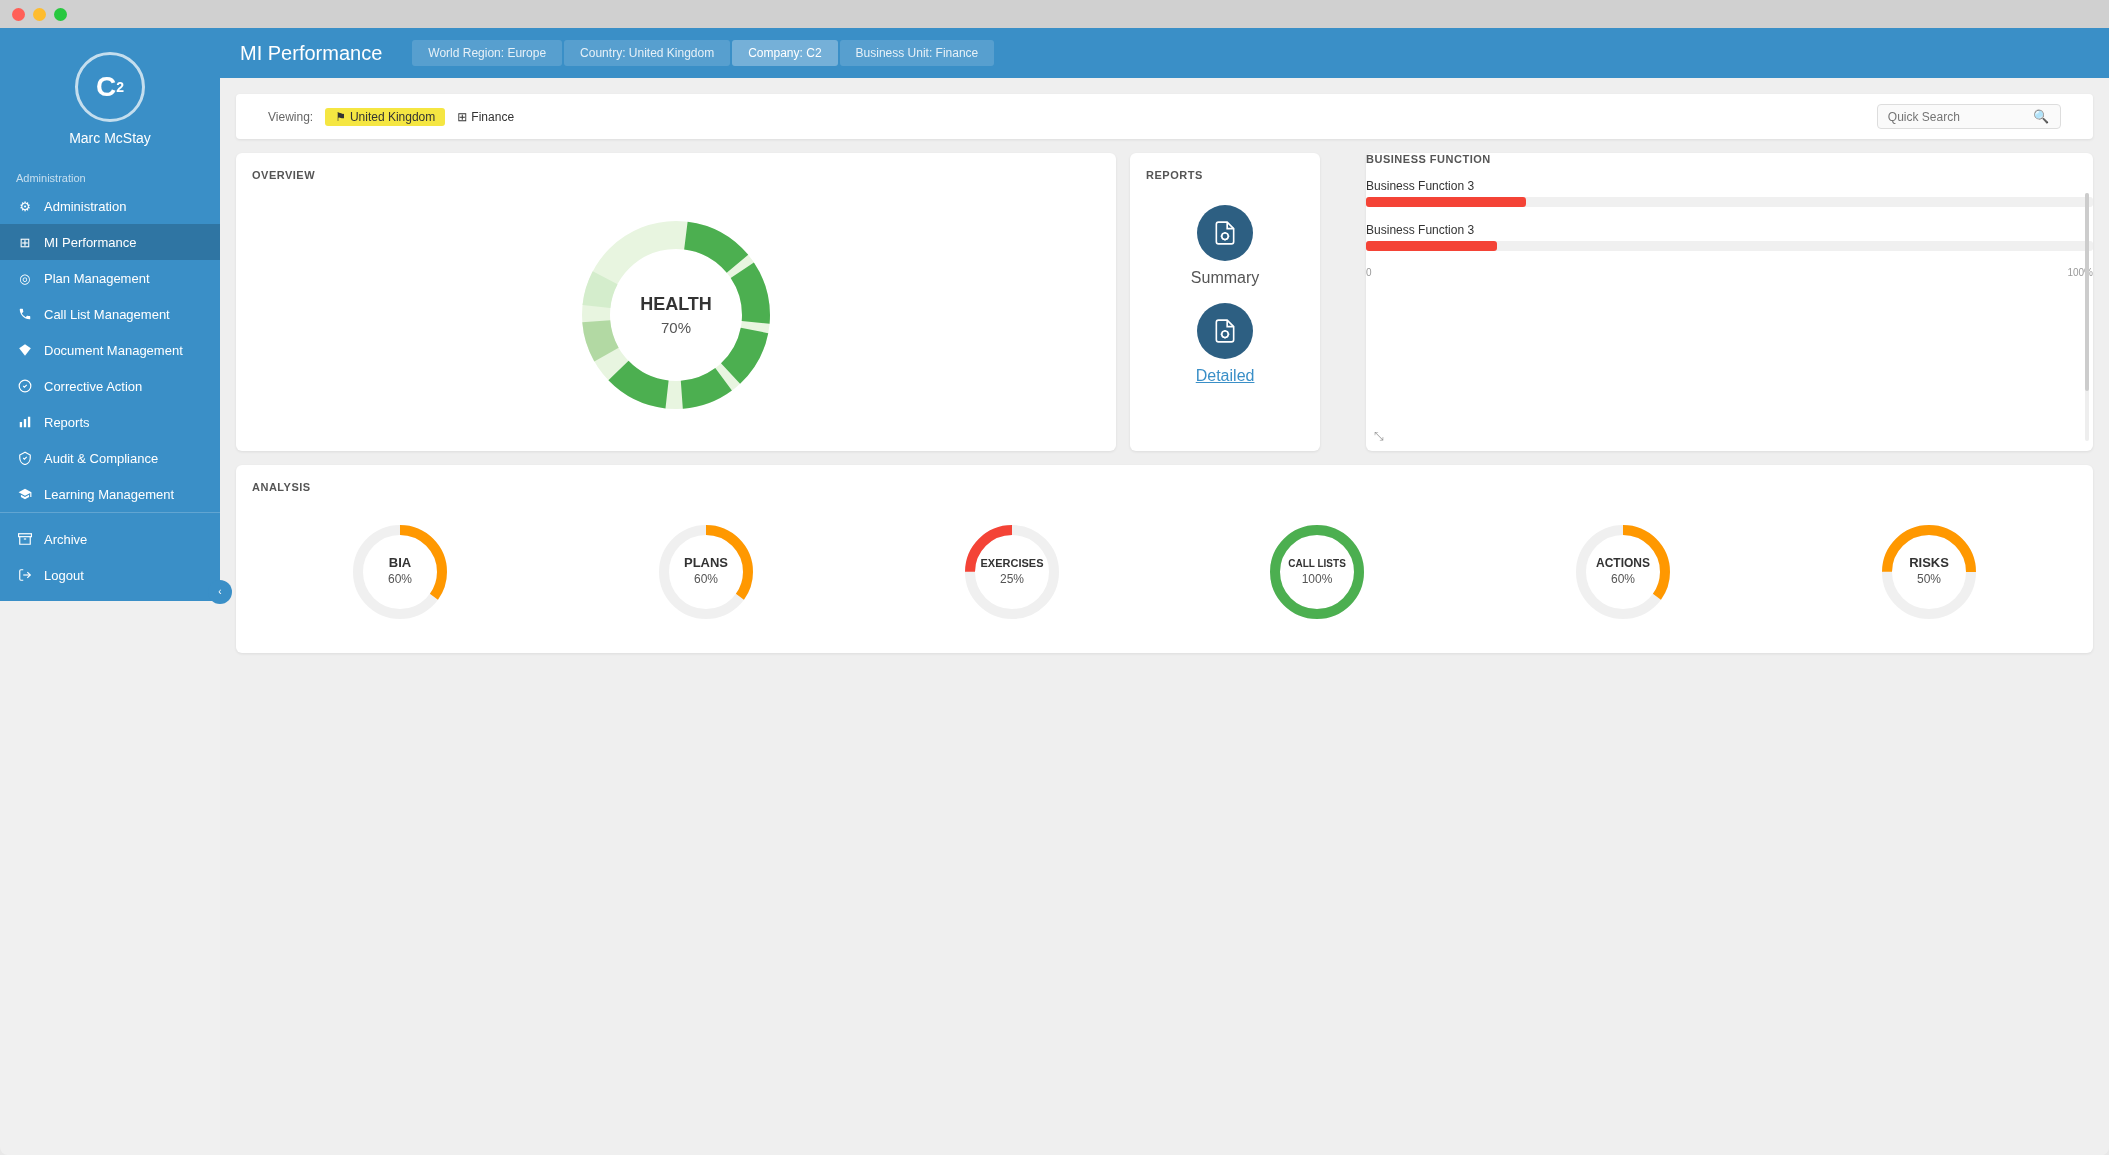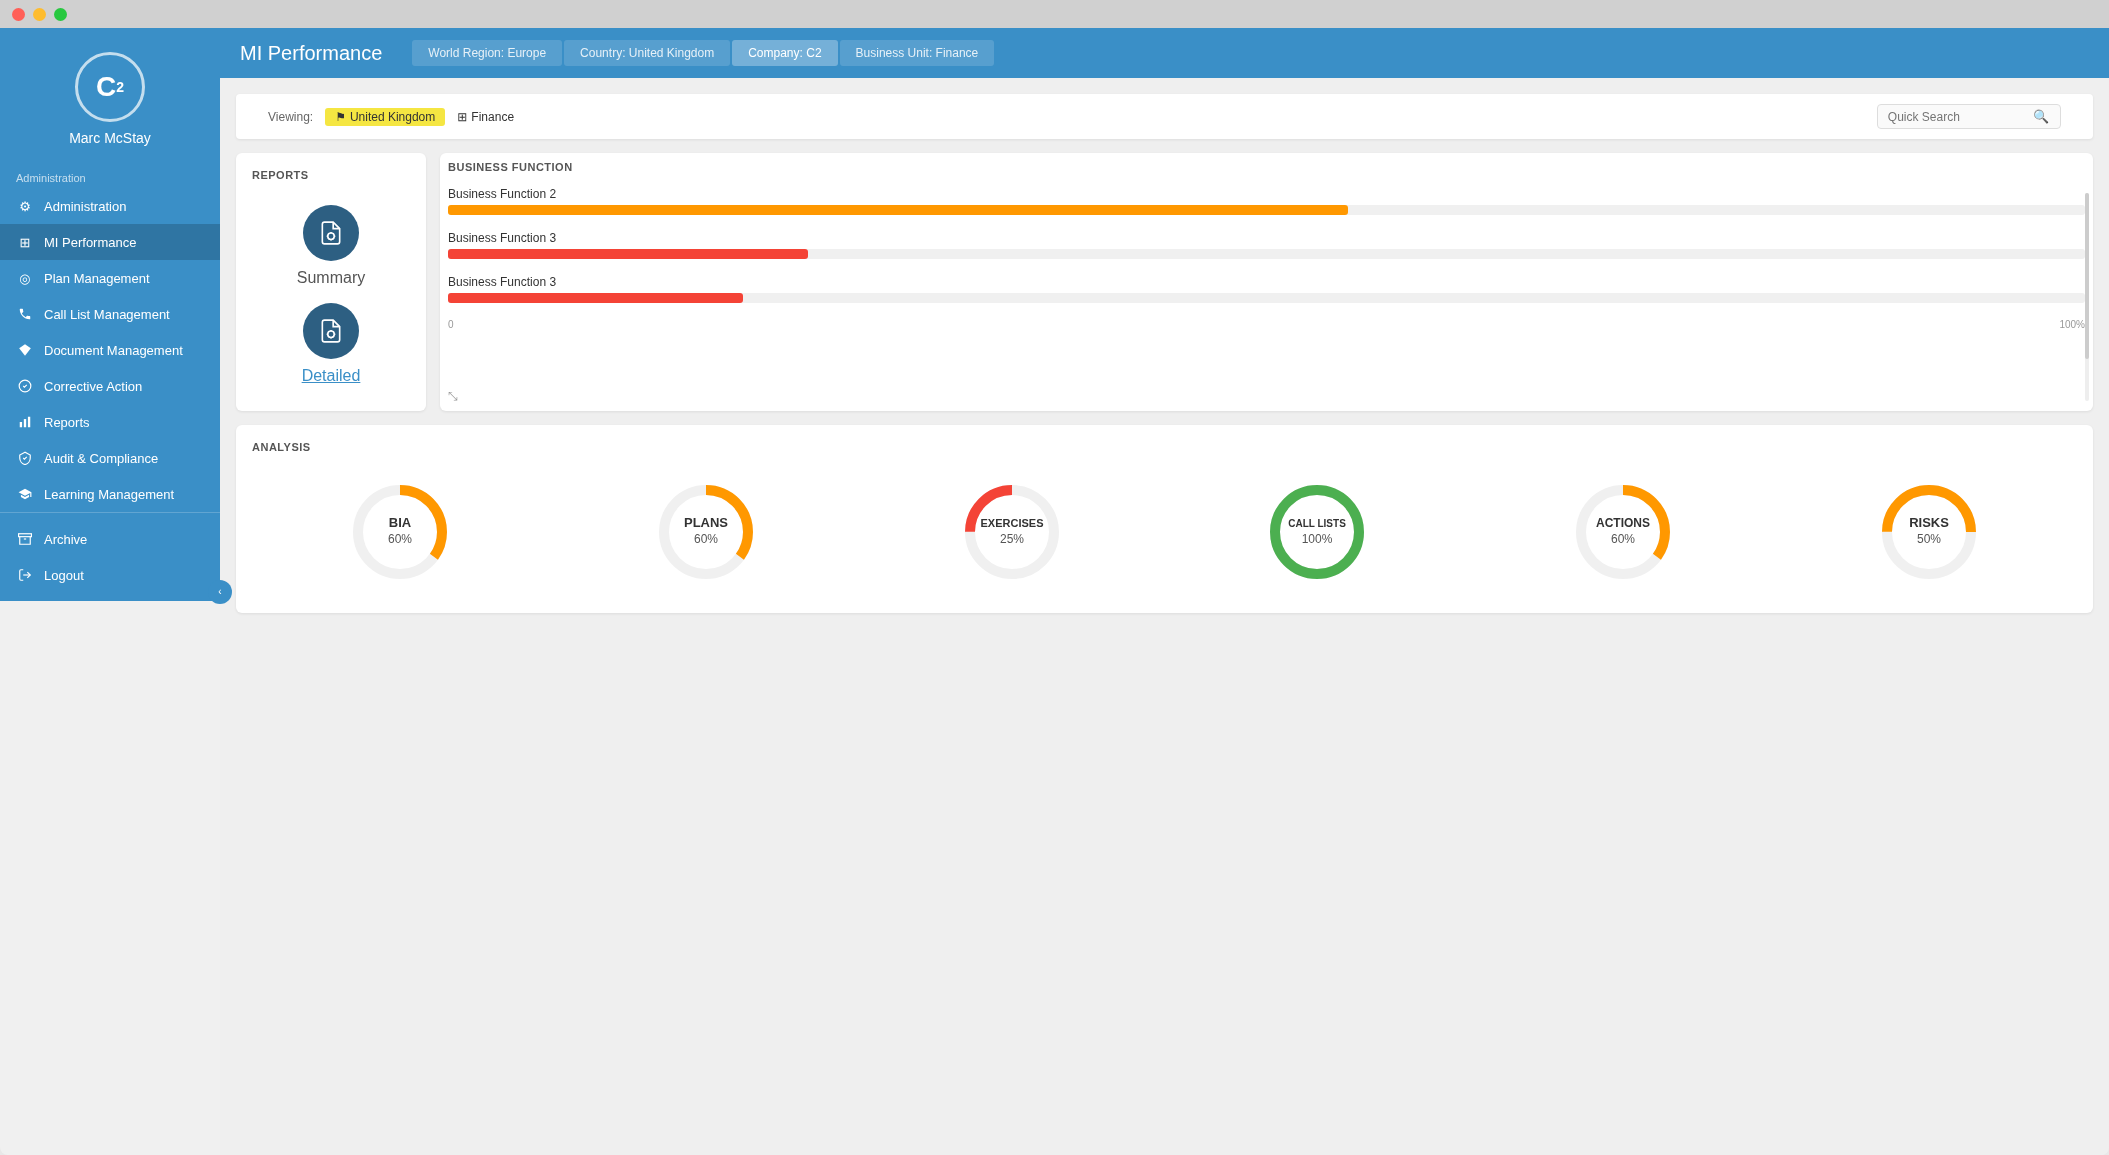--- a/index.html
+++ b/index.html
@@ -119,21 +119,21 @@
     .reports-panel { display: flex; flex-direction: column; align-items: center; gap: 16px; padding: 10px 0; }
     .report-item { display: flex; flex-direction: column; align-items: center; gap: 8px; cursor: pointer; }
     .report-icon {
       width: 56px; height: 56px; border-radius: 50%; background: #2d5f82;
       display: flex; align-items: center; justify-content: center; color: white; font-size: 22px;
     }
     .report-label { font-size: 16px; color: #555; }
     .report-label.underline { text-decoration: underline; color: #3a8fc7; }
 
     
-    .biz-panel { background: white; border-radius: 6px; padding: 8px; box-shadow: 0 1px 3px rgba(0,0,0,0.08); }
+    .biz-panel { background: white; border-radius: 6px; padding: 0; box-shadow: 0 1px 3px rgba(0,0,0,0.08); margin-left: 32px; }
     .biz-item { margin-bottom: 16px; }
     .biz-item-name { font-size: 12px; color: #333; margin-bottom: 4px; }
     .biz-bar-bg { height: 10px; background: #f0f0f0; border-radius: 3px; }
     .biz-bar { height: 10px; border-radius: 3px; }
     .biz-axis { display: flex; justify-content: space-between; font-size: 10px; color: #999; margin-top: 6px; }
 
     
     .analysis-panel { background: white; border-radius: 6px; padding: 16px; box-shadow: 0 1px 3px rgba(0,0,0,0.08); }
     .analysis-grid { display: flex; justify-content: space-around; padding: 10px 0; flex-wrap: wrap; gap: 10px; }
     .analysis-item { display: flex; flex-direction: column; align-items: center; gap: 8px; }
@@ -279,20 +279,40 @@
           <span>Finance</span>
         </span>
         <div class="search-box">
           <input class="search-input" type="text" placeholder="Quick Search" style="">
           <span style="color:#999;font-size:13px;">🔍</span>
         </div>
       </div>
 
       <div style="display:flex; gap:14px; margin-bottom:14px;">
 
+        <div class="panel" style="flex:1.4;">
+          <div class="panel-title">OVERVIEW</div>
+          <div class="donut-container">
+            <svg width="220" height="220" viewBox="0 0 220 220" class="donut-svg">
+
+              <circle cx="110" cy="110" r="80" fill="none" stroke="#e8f5e0" stroke-width="28"></circle>
+
+              <circle cx="110" cy="110" r="80" fill="none" stroke="#4caf50" stroke-width="28" stroke-dasharray="60 442.65" stroke-dashoffset="-10" transform="rotate(-90 110 110)"></circle>
+              <circle cx="110" cy="110" r="80" fill="none" stroke="#4caf50" stroke-width="28" stroke-dasharray="55 447.65" stroke-dashoffset="-78" transform="rotate(-90 110 110)"></circle>
+              <circle cx="110" cy="110" r="80" fill="none" stroke="#4caf50" stroke-width="28" stroke-dasharray="50 452.65" stroke-dashoffset="-141" transform="rotate(-90 110 110)"></circle>
+              <circle cx="110" cy="110" r="80" fill="none" stroke="#4caf50" stroke-width="28" stroke-dasharray="45 457.65" stroke-dashoffset="-200" transform="rotate(-90 110 110)"></circle>
+              <circle cx="110" cy="110" r="80" fill="none" stroke="#4caf50" stroke-width="28" stroke-dasharray="55 447.65" stroke-dashoffset="-260" transform="rotate(-90 110 110)"></circle>
+              <circle cx="110" cy="110" r="80" fill="none" stroke="#b2d9a3" stroke-width="28" stroke-dasharray="35 467.65" stroke-dashoffset="-335" transform="rotate(-90 110 110)"></circle>
+              <circle cx="110" cy="110" r="80" fill="none" stroke="#d4edcc" stroke-width="28" stroke-dasharray="30 472.65" stroke-dashoffset="-385" transform="rotate(-90 110 110)"></circle>
+
+              <text x="110" y="105" text-anchor="middle" font-size="18" font-weight="700" fill="#333">HEALTH</text>
+              <text x="110" y="128" text-anchor="middle" font-size="15" fill="#555">70%</text>
+            </svg>
+          </div>
+        </div>
 
         <div class="panel" style="width:190px;">
           <div class="panel-title">REPORTS</div>
           <div class="reports-panel">
             <div class="report-item">
               <div class="report-icon">
                 <svg width="26" height="26" viewBox="0 0 24 24" fill="none" stroke="white" stroke-width="1.5">
                     <path d="M14 2H6a2 2 0 0 0-2 2v16a2 2 0 0 0 2 2h12a2 2 0 0 0 2-2V8z"></path>
                     <polyline points="14 2 14 8 20 8"></polyline>
                     <circle cx="12" cy="15" r="3"></circle>
@@ -313,26 +333,20 @@
               <span class="report-label underline">Detailed</span>
             </div>
           </div>
         </div>
 
         <div class="biz-panel" style="flex:1.2; position:relative;">
           <div class="panel-title">BUSINESS FUNCTION</div>
           <div>
 
 
-            <div class="biz-item">
-              <div class="biz-item-name">Business Function 2</div>
-              <div class="biz-bar-bg">
-                <div class="biz-bar" style="width:55%;background:#ff9800;"></div>
-              </div>
-            </div>
 
             <div class="biz-item">
               <div class="biz-item-name">Business Function 3</div>
               <div class="biz-bar-bg">
                 <div class="biz-bar" style="width:22%;background:#f44336;"></div>
               </div>
             </div>
 
             <div class="biz-item">
               <div class="biz-item-name">Business Function 3</div>

